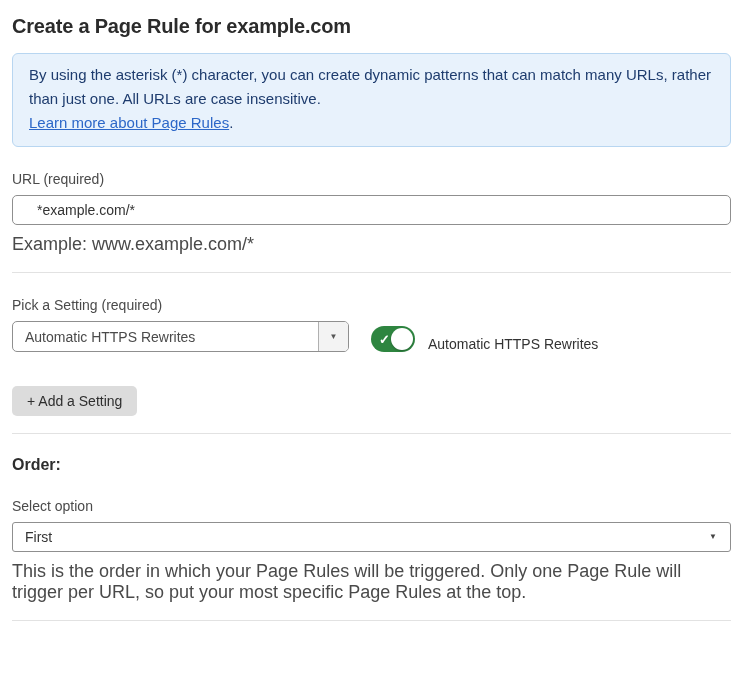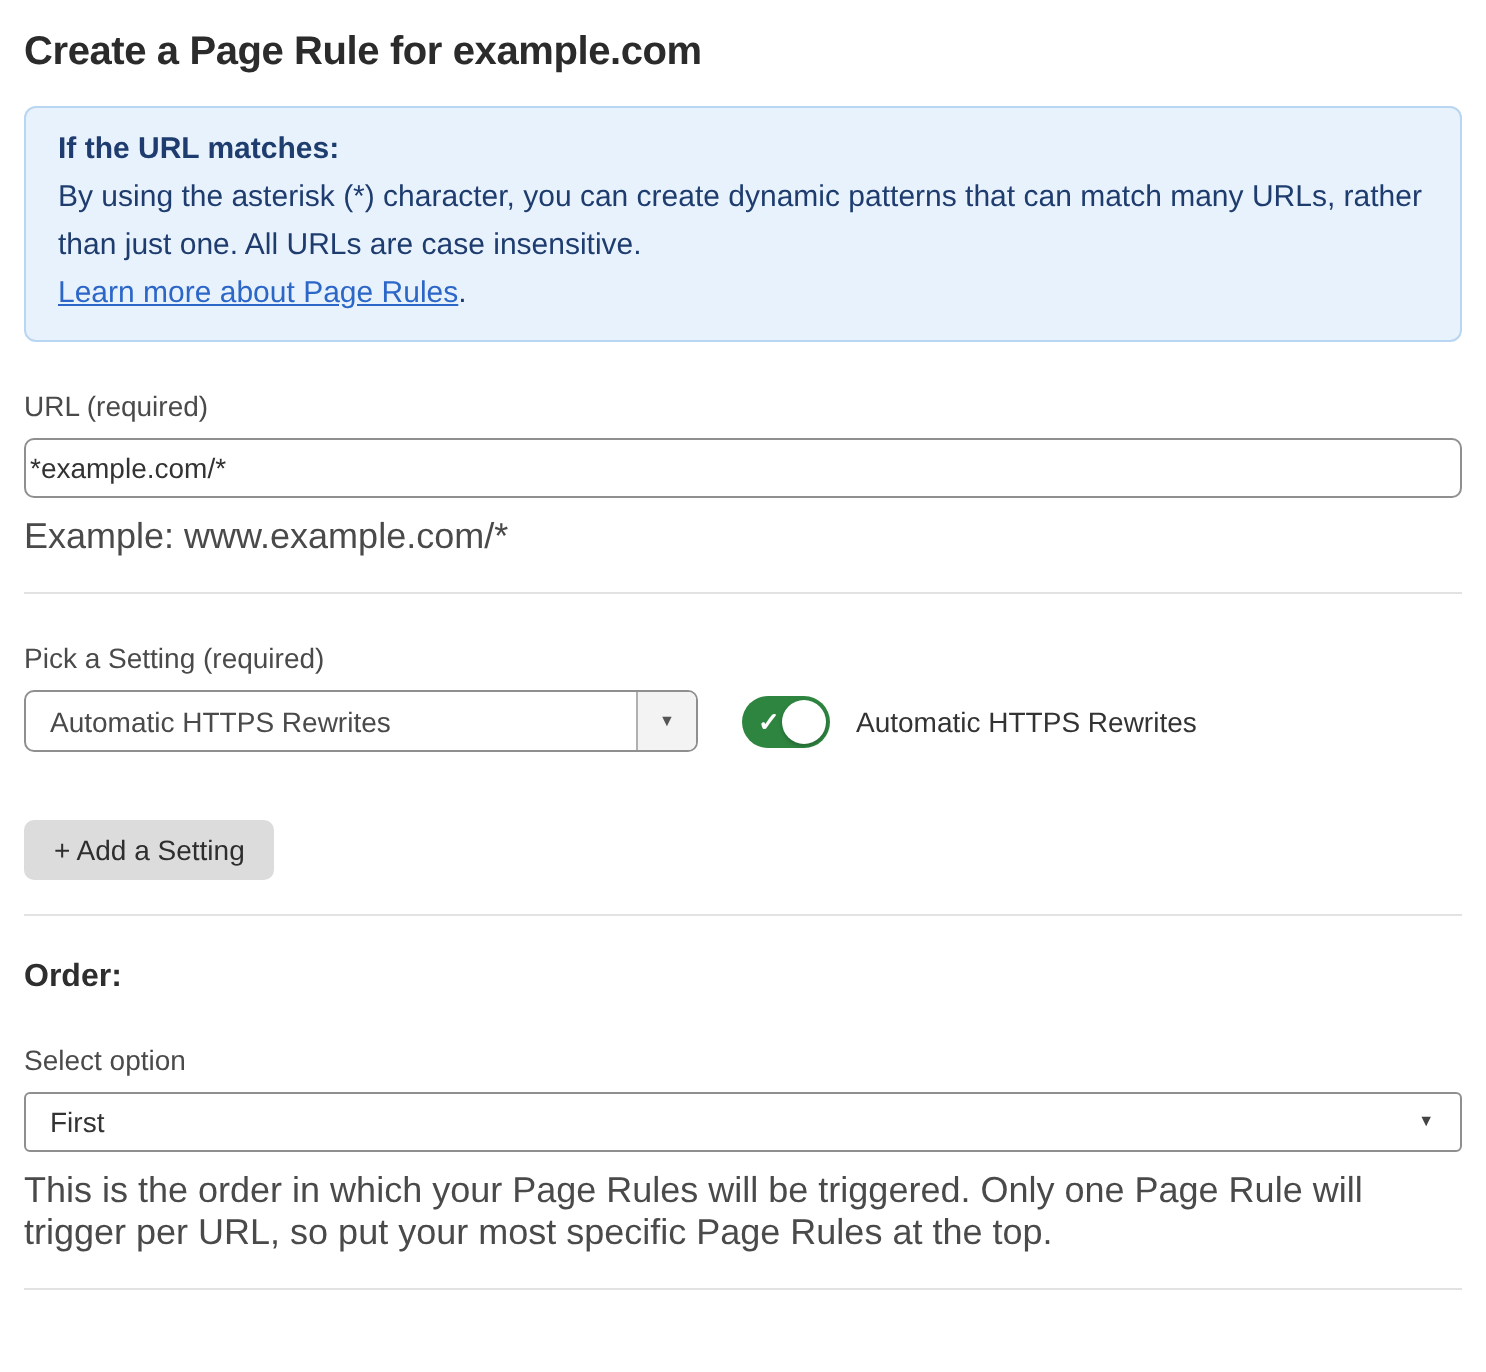--- a/index.html
+++ b/index.html
@@ -42,21 +42,21 @@
     font-size: 14px;
     color: #4a4a4a;
     margin: 24px 0 8px;
   }
   .text-input {
     display: block;
     width: 100%;
     height: 30px;
     border: 1px solid #8f8f8f;
     border-radius: 5px;
-    padding: 0 2px;
+    padding: 0 24px;
     font-size: 14px;
     font-family: "Liberation Sans", sans-serif;
     color: #333333;
     background: #ffffff;
     outline: none;
   }
   .helper-text {
     font-size: 18px;
     color: #4a4a4a;
     margin-top: 9px;
@@ -69,21 +69,21 @@
     margin: 17px 0 0;
   }
 
   .section-heading {
     font-size: 16px;
     font-weight: 700;
     color: #2e2e2e;
     margin: 22px 0 0;
   }
 
-  .setting-row { display: flex; align-items: center; }
+  .setting-row { display: flex; align-items: flex-end; }
 
   .combobox {
     display: inline-flex;
     width: 337px;
     height: 31px;
     border: 1px solid #8f8f8f;
     border-radius: 5px;
     background: #ffffff;
     overflow: hidden;
     align-items: stretch;
@@ -184,21 +184,20 @@
   }
 </style>
 </head>
 <body>
 
 <div class="container">
 
   <h1 class="page-title">Create a Page Rule for example.com</h1>
 
   <div class="info-box">
-    <div class="info-heading">If the URL matches:</div>
     <div><span>By using the asterisk (*) character, you can create dynamic patterns that can match many URLs, rather than just one. All URLs are case insensitive.</span></div>
     <div><a>Learn more about Page Rules</a><span>.</span></div>
   </div>
 
   <div class="form-label">URL (required)</div>
   <input class="text-input" type="text" value="*example.com/*" style="">
   <div class="helper-text">Example: www.example.com/*</div>
 
   <hr class="divider">
 

